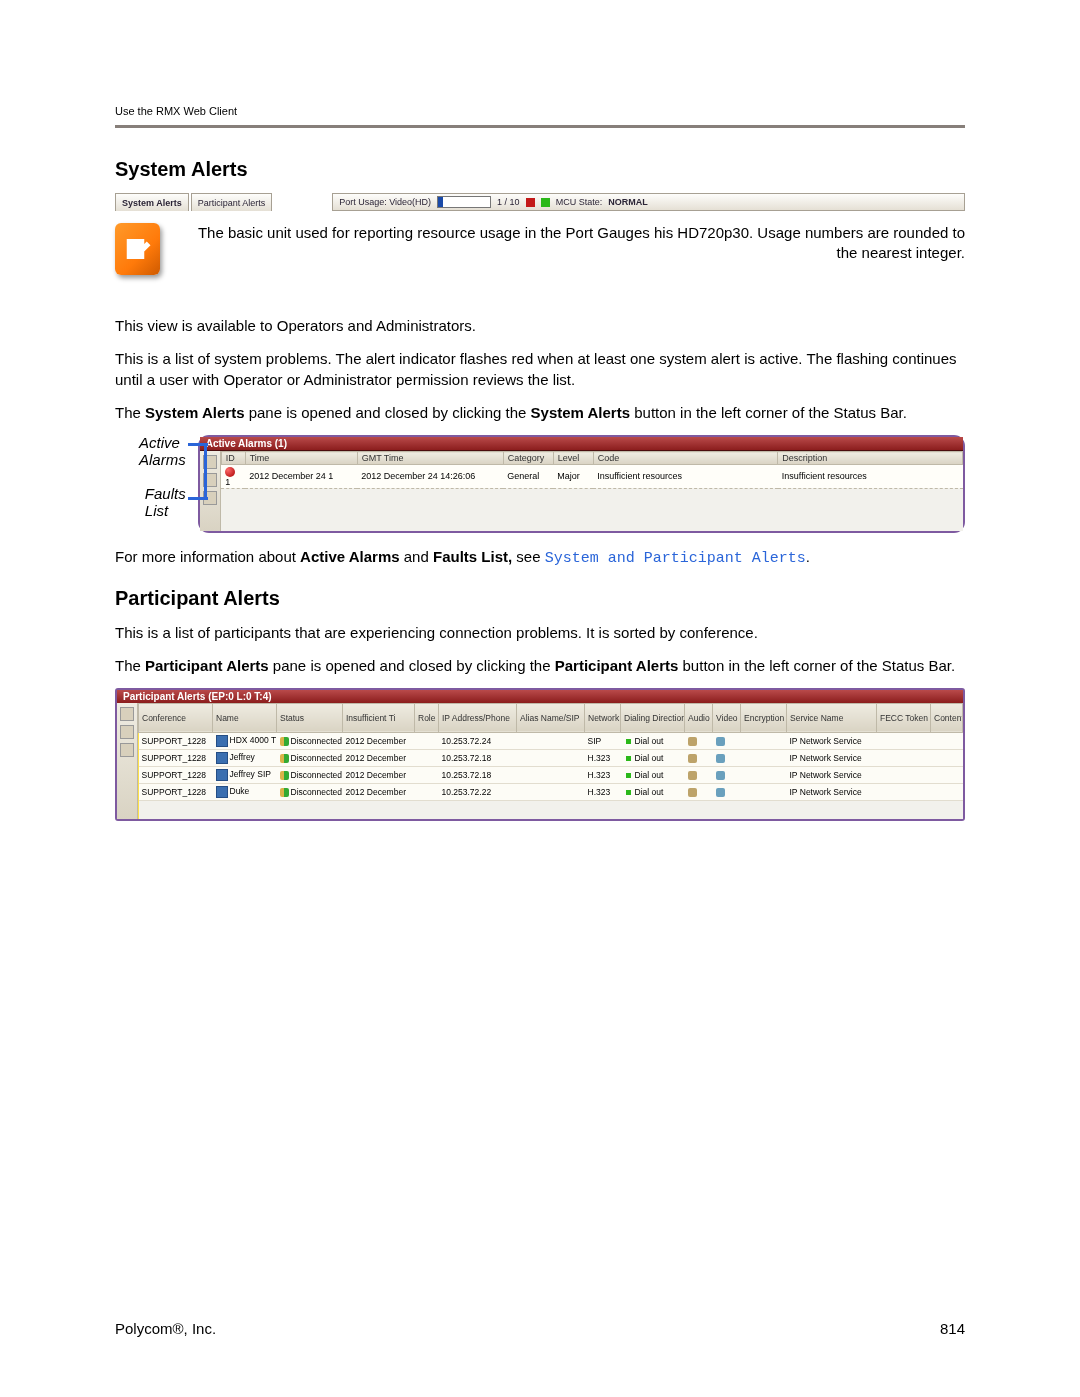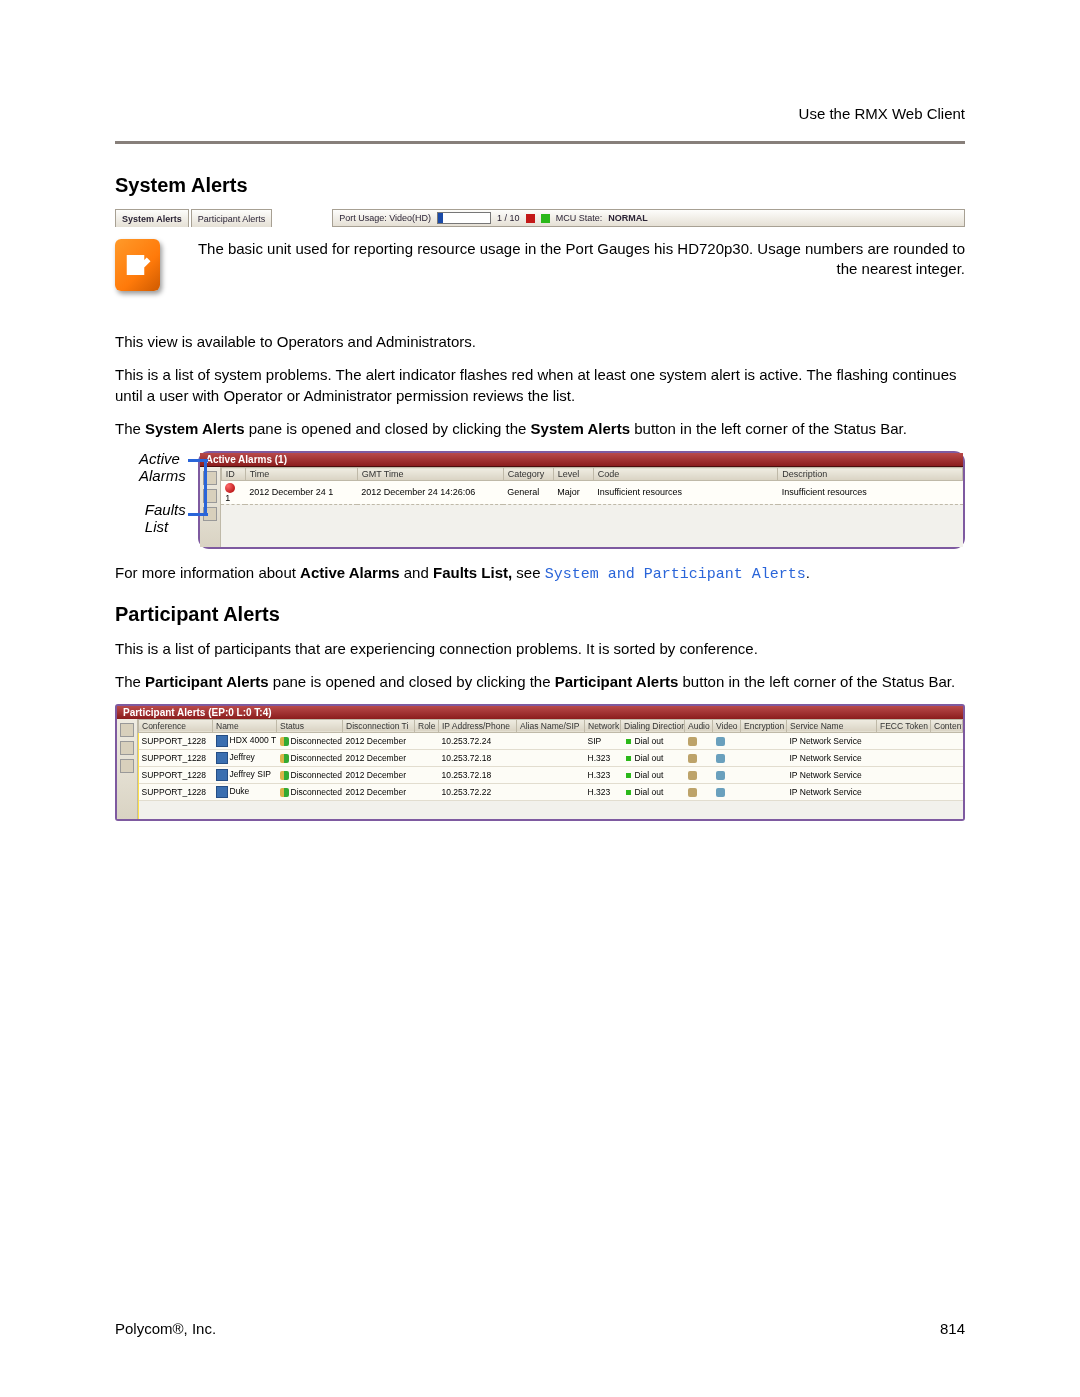--- a/index.html
+++ b/index.html
@@ -10,24 +10,24 @@
     color: #000;
     width: 1080px;
   }
   .page {
     padding: 105px 115px 60px 115px;
     box-sizing: border-box;
     min-height: 1397px;
     position: relative;
   }
   .topright {
-    text-align: right;
-    font-size: 15px;
+    text-align: left;
+    font-size: 11px;
     color: #000;
-    margin-bottom: 19px;
+    margin-bottom: 8px;
   }
   .hr-top {
     border: none;
     border-top: 3px solid #877f7a;
     margin: 0 0 30px 0;
   }
   h2.section {
     font-size: 20px;
     font-weight: bold;
     margin: 20px 0 12px 0;
@@ -155,21 +155,21 @@
   .pa-body{display:flex;}
   .pa-side{
     width:16px;background:linear-gradient(#efece2,#d9d3c3);
     display:flex;flex-direction:column;align-items:center;
     padding:4px 2px;gap:4px;border-right:1px solid #bfb9a8;
   }
   .pa-side .ico{width:12px;height:12px;background:#d8d0bc;border:1px solid #999;}
   .pa-main{flex:1;}
   .pa-table{width:100%;border-collapse:collapse;font-size:8.5px;table-layout:fixed;}
   .pa-table th{
-    background:linear-gradient(#efece2,#d9d3c3);text-align:left;padding:1px 3px;
+    background:linear-gradient(#efece2,#d9d3c3);text-align:left;padding:9px 3px;
     font-weight:normal;border:1px solid #bfb9a8;color:#333;
     white-space:nowrap;overflow:hidden;
   }
   .pa-table td{
     padding:2px 3px;border-bottom:1px solid #e2ddcf;background:#fdfcf6;
     white-space:nowrap;overflow:hidden;
   }
   .pa-table .blank2 td{height:14px;border-bottom:none;background:#f2f1ec;}
   .mini-ico{width:9px;height:9px;display:inline-block;vertical-align:middle;margin-right:2px;}
   .ic-plug{background:linear-gradient(90deg,#d9b34a 0 40%,#3a3 40% 100%);border-radius:2px;}
@@ -318,21 +318,21 @@
               <col style="width:46px">
             <col style="width:90px">
               <col style="width:54px">
               <col>
           </colgroup>
           <thead>
               <tr>
             <th>Conference</th>
             <th>Name</th>
             <th>Status</th>
-            <th>Disconnection Ti</th>
+            <th>Insufficient Ti</th>
             <th>Role</th>
             <th>IP Address/Phone</th>
             <th>Alias Name/SIP</th>
             <th>Network</th>
             <th>Dialing Direction</th>
             <th>Audio</th>
             <th>Video</th>
             <th>Encryption</th>
             <th>Service Name</th>
             <th>FECC Token</th>

